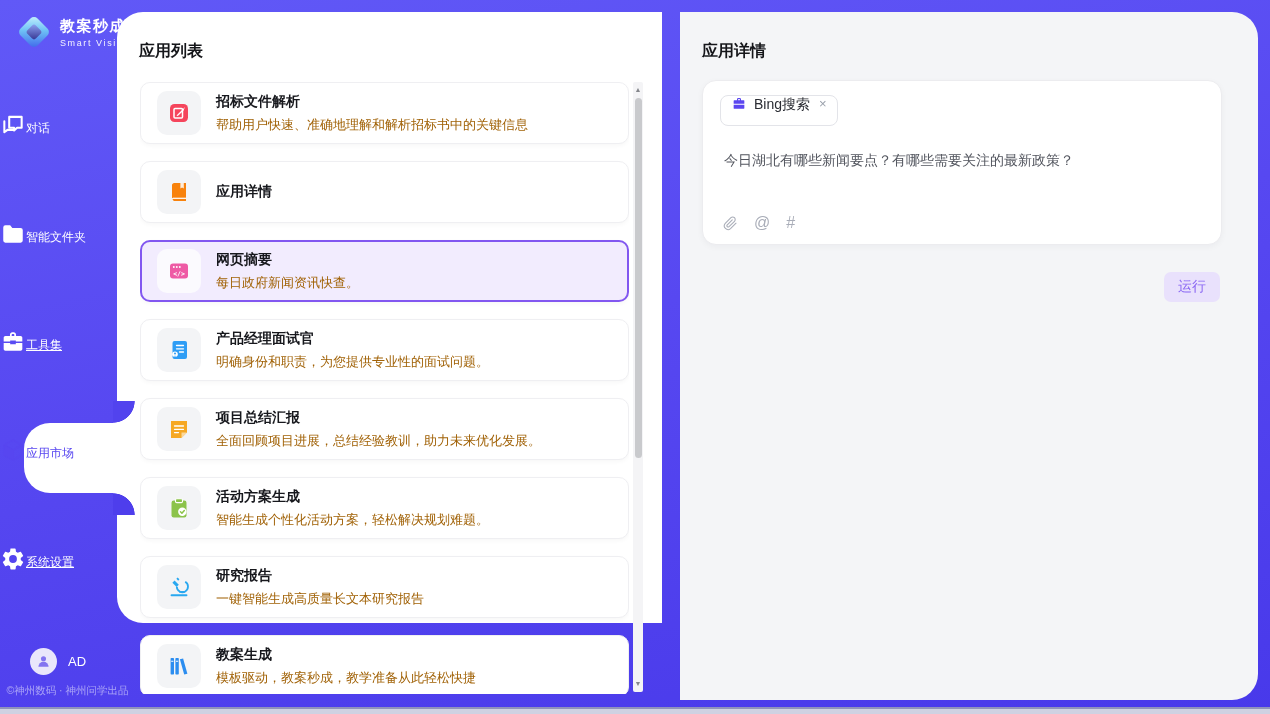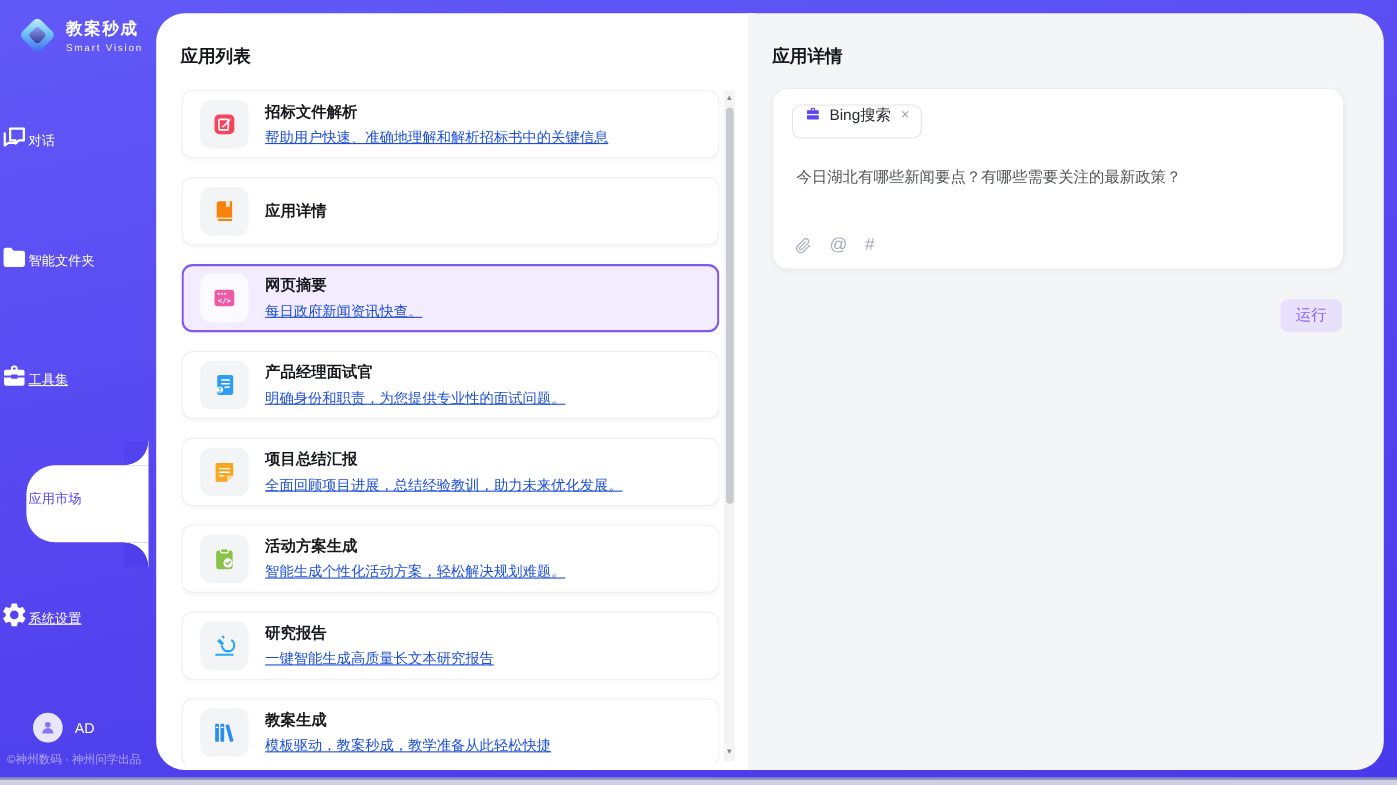--- a/index.html
+++ b/index.html
@@ -34,36 +34,36 @@
   .scoop.bottom { top:493px; background:radial-gradient(circle at 0 100%,#4e3eec 21.4px,#fff 22px); }
   .user-row { position:absolute; left:0; top:648px; width:116px; display:flex;
     align-items:center; justify-content:center; gap:11px; cursor:pointer; }
   .avatar { width:27px; height:27px; border-radius:50%; background:#e9e6fb; color:#8374f0;
     display:flex; align-items:center; justify-content:center; }
   .avatar svg { width:17px; height:17px; }
   .user-name { color:#fff; font-size:13px; }
   .copyright { position:absolute; left:0; top:684px; width:135px; text-align:center;
     font-size:10.5px; color:rgba(255,255,255,.5); white-space:nowrap; }
   
-  .panel-left { position:absolute; left:142px; top:12px; width:545px; height:688px;
+  .panel-left { position:absolute; left:117px; top:12px; width:545px; height:611px;
     background:#fff; border-radius:26px 0 0 26px; z-index:2; }
   .panel-title { position:absolute; left:22px; top:29px; margin:0; font-size:16px;
     font-weight:bold; color:#15161a; }
   .list { position:absolute; left:23px; top:70px; width:489px; height:612px; overflow:hidden; }
   .card { height:62px; margin-bottom:17px; border:1px solid #efeff2; border-radius:10px;
     display:flex; align-items:center; padding:0 14px 0 16px; background:#fff;
     box-shadow:0 2px 4px rgba(15,20,40,.03); cursor:pointer; }
   .card.active { background:#f2ecfe; border:2px solid #8257f0; padding-left:15px; }
   .card-icon { width:44px; height:44px; border-radius:10px; background:#f3f4f6; flex:none;
     display:flex; align-items:center; justify-content:center; color:var(--accent,#888); }
   .card.active .card-icon { background:#fbfafe; }
   .card-icon svg { width:24px; height:24px; }
   .card-text { margin-left:15px; display:flex; flex-direction:column; min-width:0; }
   .card-title { font-size:14px; font-weight:bold; color:#17181d; }
-  .card-desc { font-size:13px; color:#1d4ed8; margin-top:5px; white-space:nowrap;text-decoration:underline; }
+  .card-desc { font-size:13px; color:#a16207; margin-top:5px; white-space:nowrap; }
   .scrollbar { position:absolute; left:516px; top:70px; width:10px; height:610px;
     background:#f4f4f6; border-radius:2px; }
   .scroll-arrow { position:absolute; left:0; width:10px; height:12px; color:#85878c;
     font-size:7px; line-height:12px; text-align:center; cursor:pointer; }
   .scroll-arrow.up { top:2px; } .scroll-arrow.down { bottom:2px; }
   .scroll-thumb { position:absolute; left:1.5px; top:16px; width:7px; height:360px;
     background:#c9cacd; border-radius:4px; cursor:grab; }
   
   .panel-right { position:absolute; left:680px; top:12px; width:578px; height:688px;
     background:#f4f5f7; border-radius:0 26px 26px 0; z-index:2; }

